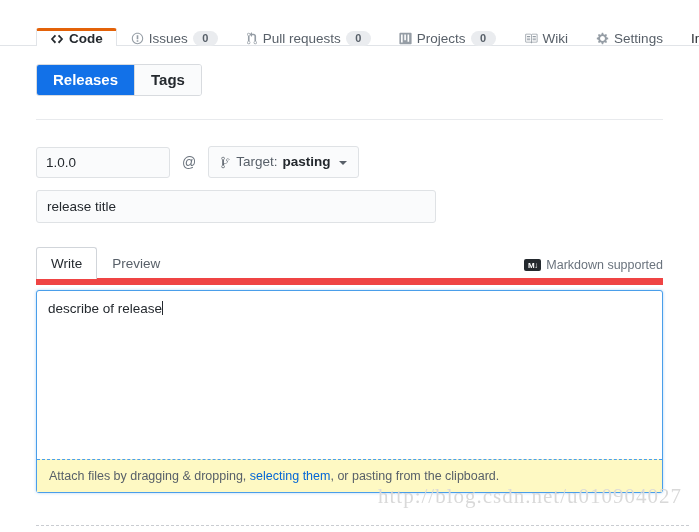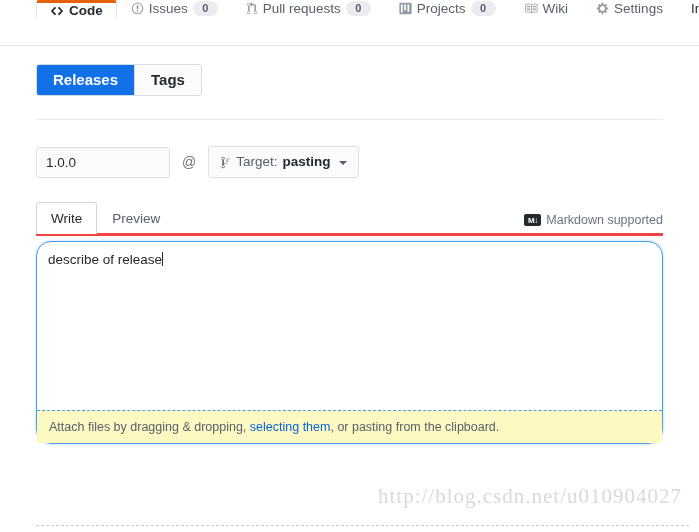--- a/index.html
+++ b/index.html
@@ -18,21 +18,21 @@
   }
 
   
   .repo-nav {
     position: relative;
     height: 46px;
     border-bottom: 1px solid #e1e4e8;
     padding-left: 36px;
     box-sizing: border-box;
     display: flex;
-    align-items: flex-start;
+    align-items: flex-end;
   }
   .nav-tab {
     display: flex;
     align-items: center;
     gap: 5px;
     padding: 0 13px;
     font-size: 13.5px;
     color: #586069;
     box-sizing: border-box;
     position: relative;
@@ -168,21 +168,21 @@
     box-sizing: border-box;
     outline: none;
     font-family: "Liberation Sans", sans-serif;
   }
 
   
   .editor-head {
     display: flex;
     align-items: flex-end;
     margin-top: 22px;
-    border-bottom: 3px solid #ef4444;
+    border-bottom: 7px solid #ef4444;
     height: 33px;
     position: relative;
   }
   .ed-tab {
     padding: 7px 14px;
     font-size: 13.5px;
     color: #586069;
     border: 1px solid transparent;
     border-bottom: none;
     margin-bottom: -1px;
@@ -215,21 +215,21 @@
     color: #ffffff;
     font-size: 8px;
     font-weight: bold;
     letter-spacing: -0.5px;
   }
 
   
   .comment-box {
     margin-top: 5px;
     border: 1px solid #4a9eea;
-    border-radius: 15px;
+    border-radius: 3px;
     box-shadow: 0 0 3px rgba(74,158,234,0.45);
     background: #ffffff;
   }
   .ta {
     height: 168px;
     padding: 9px 11px;
     font-size: 13.5px;
     color: #24292e;
     box-sizing: border-box;
     line-height: 18px;
@@ -360,20 +360,21 @@
             <path d="M10 5c0-1.11-.89-2-2-2a1.993 1.993 0 0 0-1 3.72v.3c-.02.52-.23.98-.63 1.38-.4.4-.86.61-1.38.63-.83.02-1.48.16-2 .45V4.72a1.993 1.993 0 0 0-1-3.72C.88 1 0 1.89 0 3a2 2 0 0 0 1 1.72v6.56A1.993 1.993 0 0 0 2 15a1.993 1.993 0 0 0 1-3.72v-.2c.02-.42.17-.77.47-1.08.3-.31.64-.45 1.06-.47.91-.02 1.69-.34 2.33-.98.64-.64.95-1.42.97-2.33C8.53 6.16 9 5.64 9 5h1zM2 1.8c.66 0 1.2.55 1.2 1.2 0 .65-.55 1.2-1.2 1.2C1.35 4.2.8 3.65.8 3c0-.65.55-1.2 1.2-1.2zm0 12.41c-.66 0-1.2-.55-1.2-1.2 0-.65.55-1.2 1.2-1.2.65 0 1.2.55 1.2 1.2 0 .65-.55 1.2-1.2 1.2zm6-8c-.66 0-1.2-.55-1.2-1.2 0-.65.55-1.2 1.2-1.2.65 0 1.2.55 1.2 1.2 0 .65-.55 1.2-1.2 1.2z"></path>
           </svg>
       </span>
       <span>Target:</span>
       <b>pasting</b>
       <span class="caret-dn"></span>
     </div>
   </div>
 
 
+  <input class="title-input" type="text" value="release title" style="">
 
   <div class="editor-head">
     <div class="ed-tab active">Write</div>
     <div class="ed-tab">Preview</div>
     <div class="md-note">
       <span class="md-icon">M↓</span>
       <span>Markdown supported</span>
     </div>
   </div>
 

